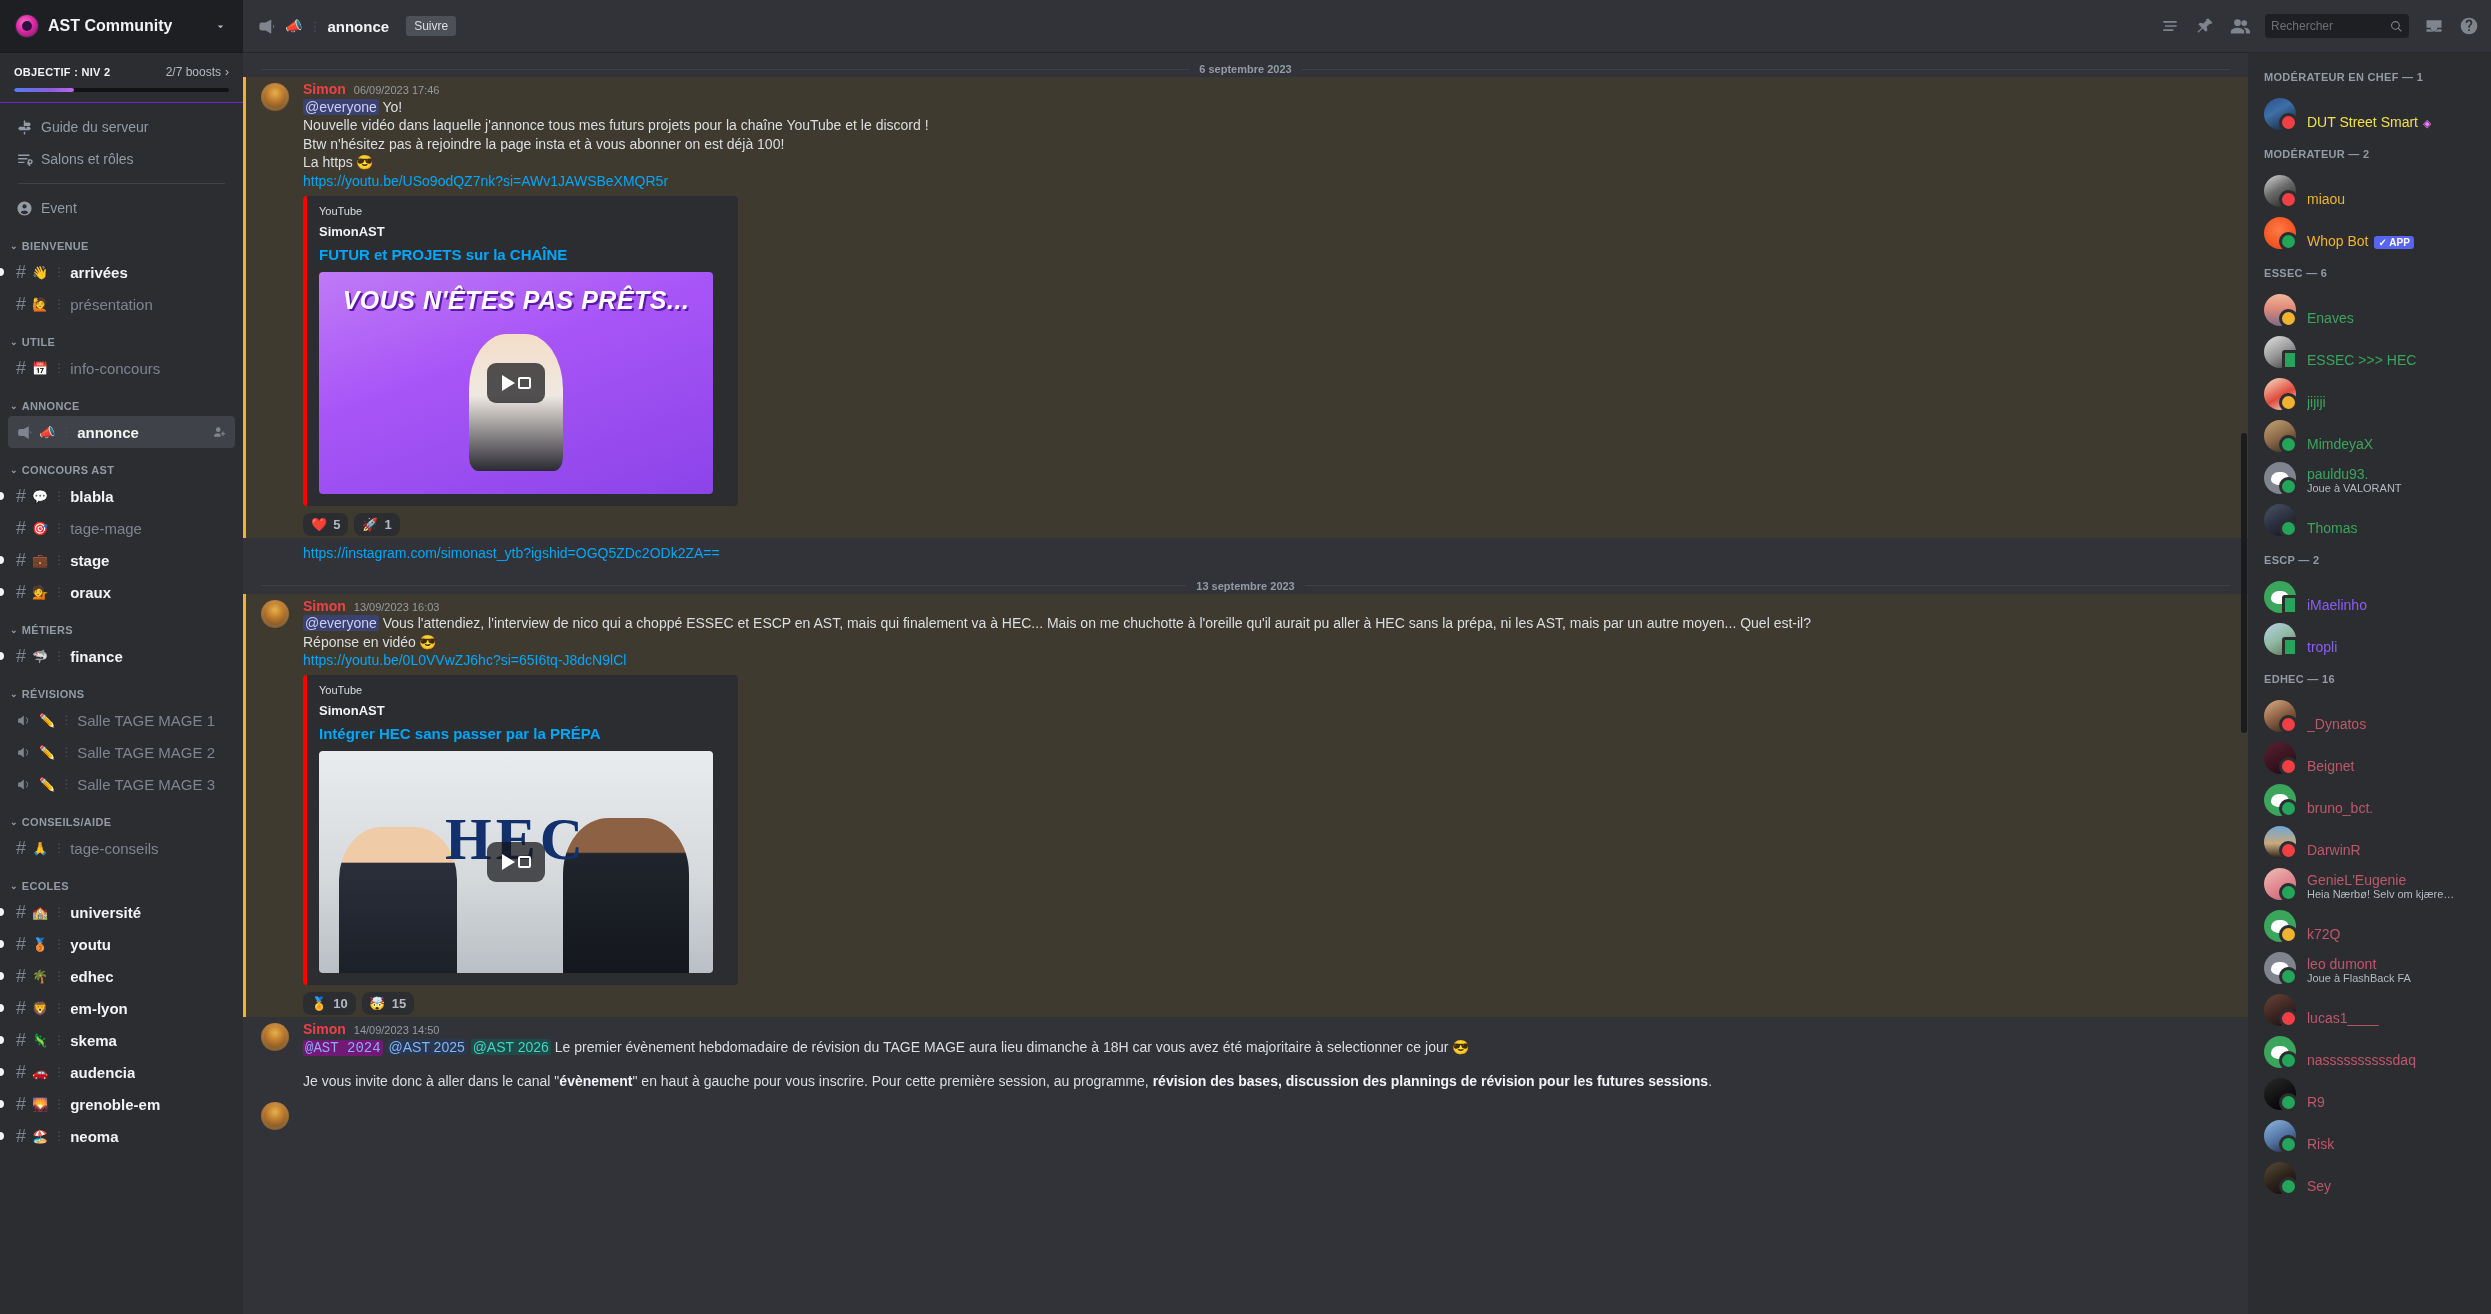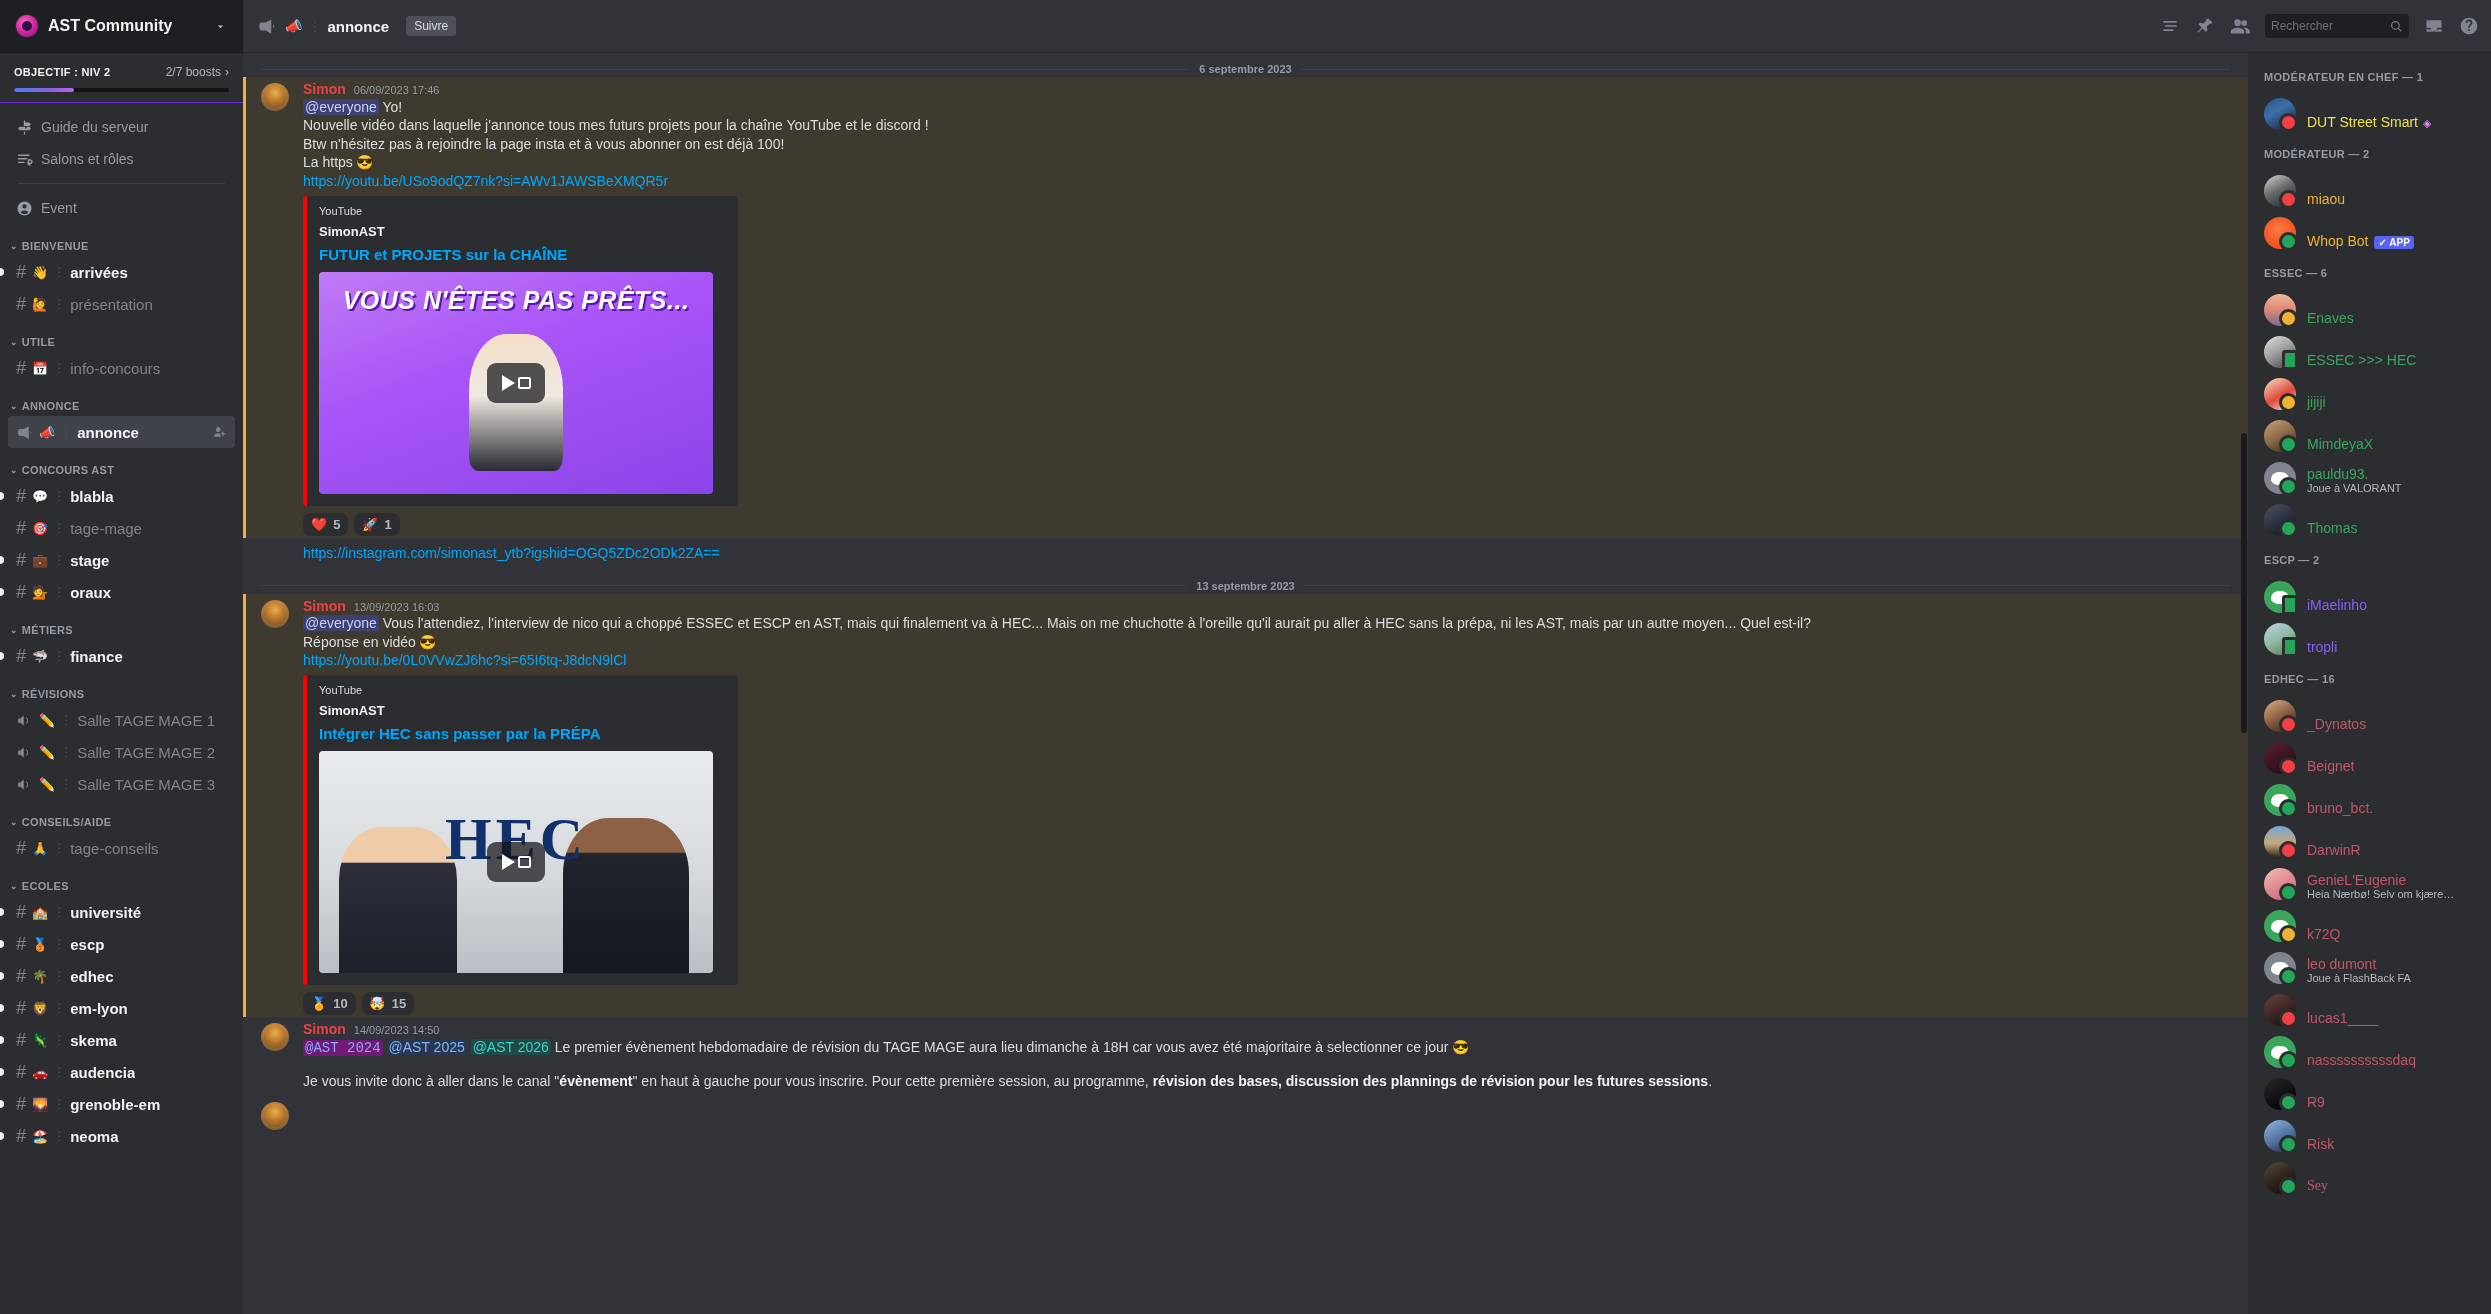--- a/index.html
+++ b/index.html
@@ -423,21 +423,21 @@
             <span class="hash">#</span>
             <span class="cemoji">🏫</span>
             <span class="bar">⋮</span>
             <span class="cname">université</span>
           </div>
           <div class="chan unread">
             <div class="pill"></div>
             <span class="hash">#</span>
             <span class="cemoji">🥉</span>
             <span class="bar">⋮</span>
-            <span class="cname">escp</span>
+            <span class="cname">youtu</span>
           </div>
           <div class="chan unread">
             <div class="pill"></div>
             <span class="hash">#</span>
             <span class="cemoji">🌴</span>
             <span class="bar">⋮</span>
             <span class="cname">edhec</span>
           </div>
           <div class="chan unread">
             <div class="pill"></div>
@@ -817,19 +817,19 @@
           <div class="m-txt">
             <div class="m-name" style="color: rgb(192, 86, 106);">Risk</div>
           </div>
         </div>
         <div class="member">
           <div class="m-av-wrap">
             <div class="m-av" style="background: linear-gradient(150deg, rgb(90, 74, 58) 0%, rgb(42, 32, 24) 55%, rgb(16, 12, 8) 100%);"></div>
             <div class="status online"></div>
           </div>
           <div class="m-txt">
-            <div class="m-name" style="color: rgb(192, 86, 106); font-family: Liberation Serif, serif;">Sey</div>
+            <div class="m-name" style="color: rgb(192, 86, 106);">Sey</div>
           </div>
         </div>
       </div>
 
   </div>
 </div>
 
 </body></html>

